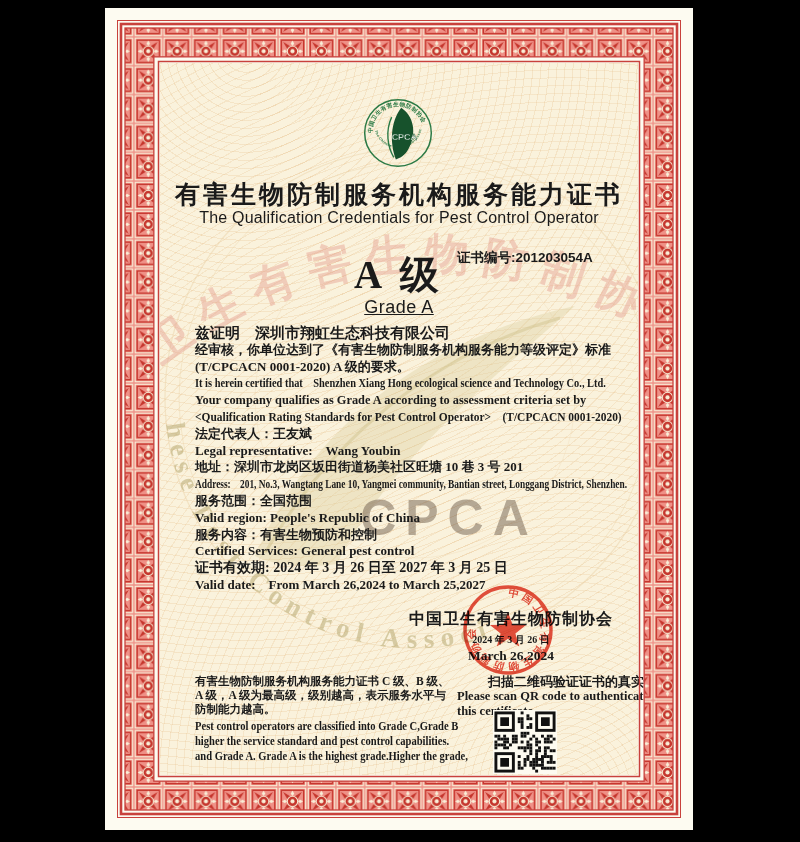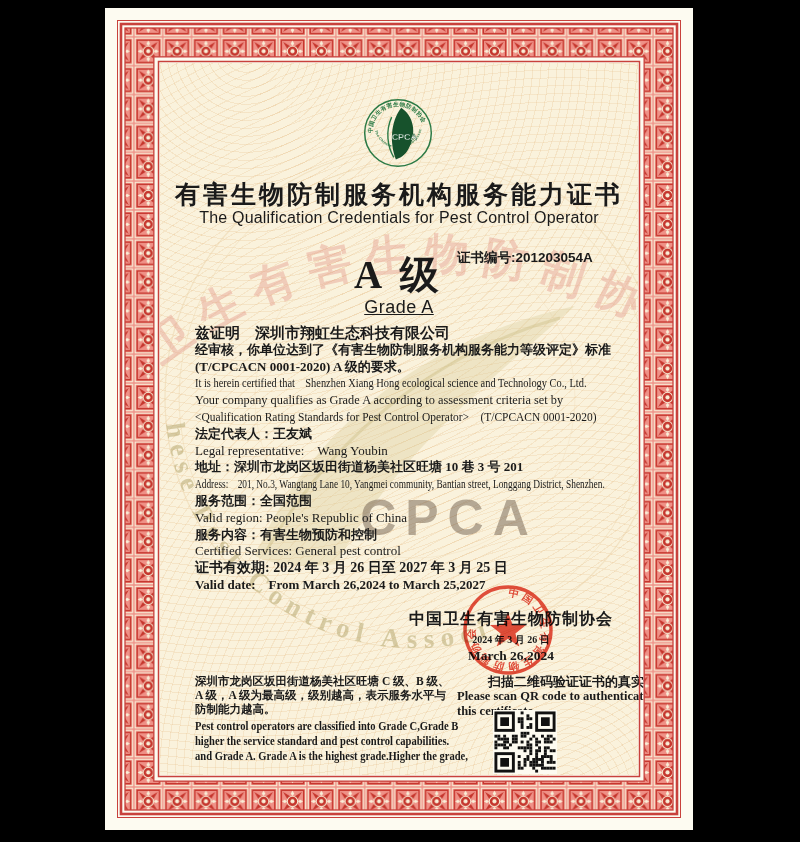--- a/index.html
+++ b/index.html
@@ -18,21 +18,21 @@
   .title-en{top:201px;font-size:16px;font-weight:500;letter-spacing:.2px;}
   .certno{left:352px;top:240px;line-height:20px;}
   .certno .l1{font-size:13.5px;font-weight:700;}
   .certno .l2{font-size:13.5px;font-weight:500;margin-top:2px;}
   .grade-zh{top:240px;font-size:39px;font-weight:900;letter-spacing:5px;font-family:"Liberation Serif","DejaVu Serif",serif;}
   .grade-en{top:289px;font-size:18px;font-weight:500;letter-spacing:.5px;text-decoration:underline;}
   .body-block{left:90px;top:317px;width:456px;}
   .bl{line-height:16.8px;white-space:nowrap;}
   .zh{font-size:13px;font-weight:600;font-family:"Liberation Serif","DejaVu Serif",serif;}
   .zh-strong{font-size:15px;font-weight:800;}
-  .en{font-size:13px;font-weight:400;font-family:"Liberation Serif","DejaVu Serif",serif;}
+  .en{font-size:13px;font-weight:700;font-family:"Liberation Serif","DejaVu Serif",serif;}
   .sq95{display:inline-block;transform:scaleX(.95);transform-origin:0 50%;}
   .sq88{display:inline-block;transform:scaleX(.88);transform-origin:0 50%;}
   .sq80{display:inline-block;transform:scaleX(.80);transform-origin:0 50%;}
   .sq72{display:inline-block;transform:scaleX(.72);transform-origin:0 50%;}
   .issuer{left:248px;top:601px;width:316px;text-align:center;}
   .issuer .org{font-size:16px;font-weight:700;letter-spacing:1px;font-family:"Liberation Serif","DejaVu Serif",serif;}
   .issuer .dzh{font-size:10px;font-weight:800;margin-top:3px;font-family:"Liberation Serif","DejaVu Serif",serif;}
   .issuer .den{font-size:13.5px;font-weight:700;margin-top:1px;font-family:"Liberation Serif","DejaVu Serif",serif;}
   .foot-left{left:90px;top:666px;width:300px;}
   .foot-left .fz{font-size:11.5px;font-weight:600;line-height:14px;font-family:"Liberation Serif","DejaVu Serif",serif;white-space:nowrap;}
@@ -131,21 +131,21 @@
           <path id="sealRing" d="M48,14.5 a33.5,33.5 0 1 1 -0.02,0" fill="none"></path>
         </defs>
       <text font-size="10.5" font-weight="700" fill="#e03322" letter-spacing="3" font-family="Liberation Serif, DejaVu Serif, serif">
         <textPath href="#sealRing" startOffset="0">中国卫生有害生物防制协会</textPath>
       </text>
       <path d="M48,30 L52.6,42.7 L66.1,43.1 L55.4,51.4 L59.2,64.4 L48,56.8
             L36.8,64.4 L40.6,51.4 L29.9,43.1 L43.4,42.7 Z" fill="#e03322"></path>
     </svg>
 
     <div class="abs foot-left">
-      <div class="fz">深圳市龙岗区坂田街道杨美社区旺塘 C 级、B 级、</div>
+      <div class="fz">有害生物防制服务机构服务能力证书 C 级、B 级、</div>
       <div class="fz">A 级，A 级为最高级，级别越高，表示服务水平与</div>
       <div class="fz">防制能力越高。</div>
       <div class="gap"></div>
       <div class="fe"><span class="sq88">Pest control operators are classified into Grade C,Grade B</span></div>
       <div class="fe"><span class="sq88">higher the service standard and pest control capabilities.</span></div>
       <div class="fe"><span class="sq88">and Grade A. Grade A is the highest grade.Higher the grade,</span></div>
     </div>
 
     <div class="abs foot-right">
       <div class="fz">扫描二维码验证证书的真实性</div>

